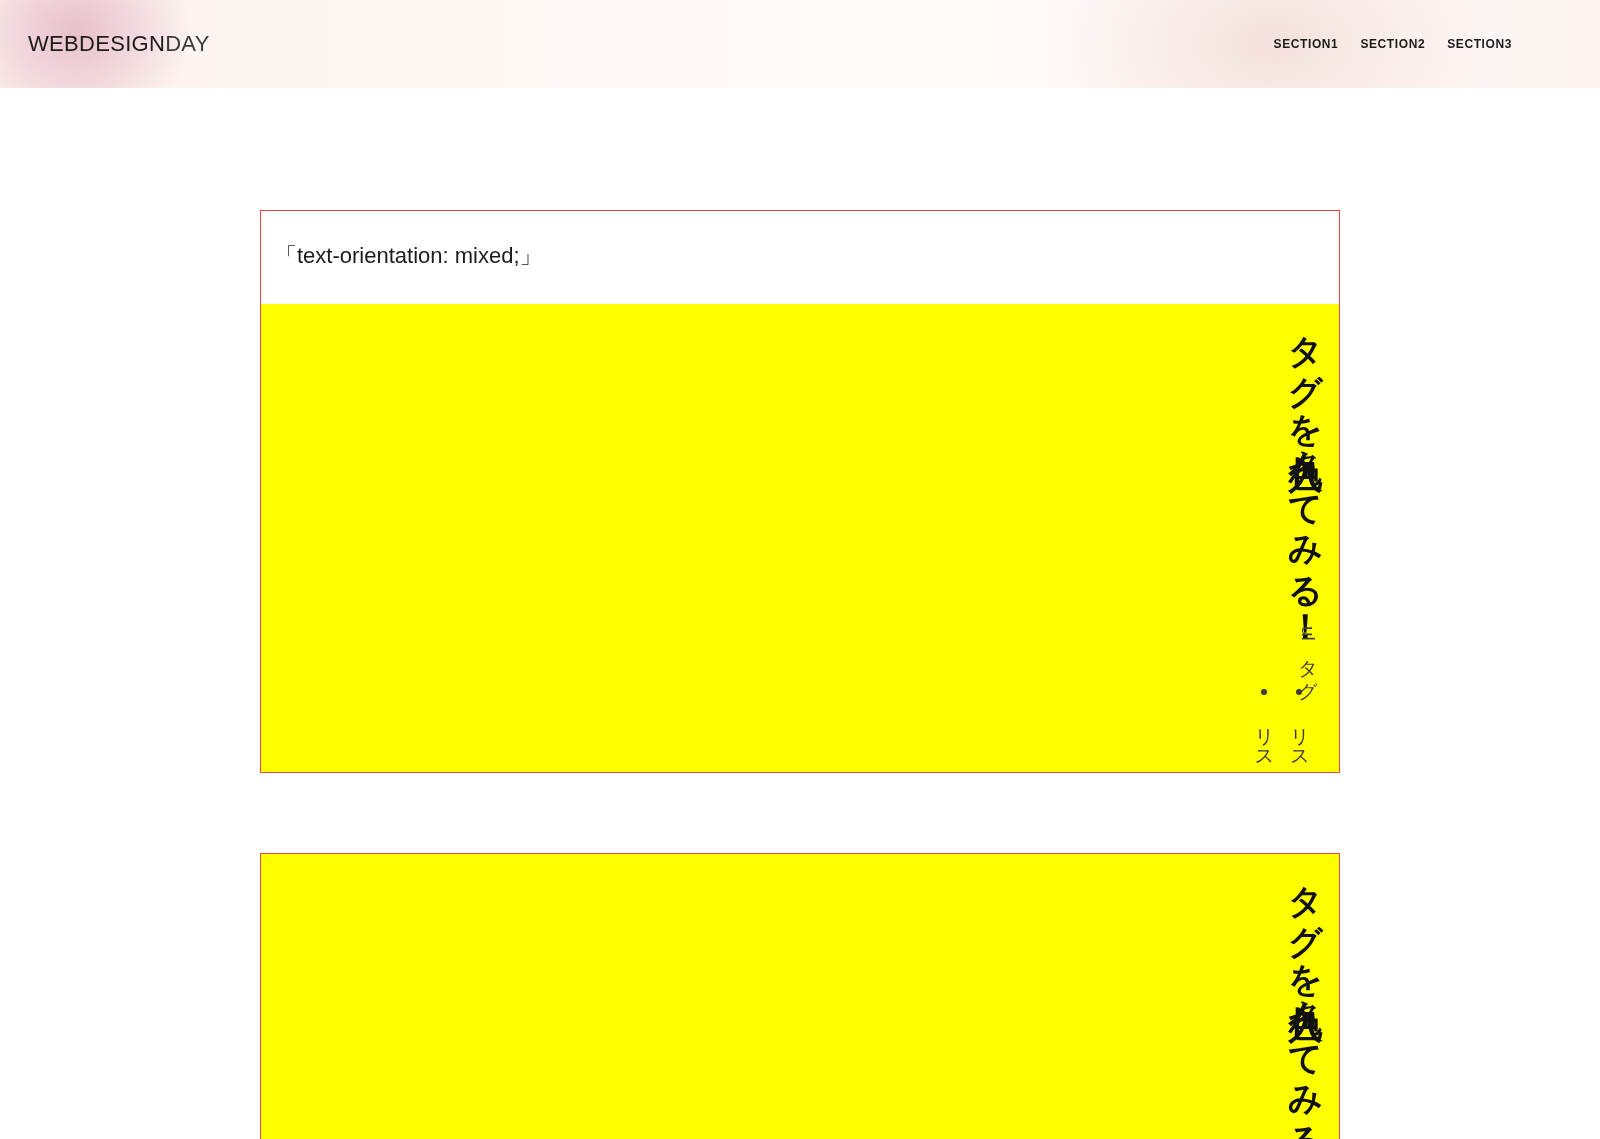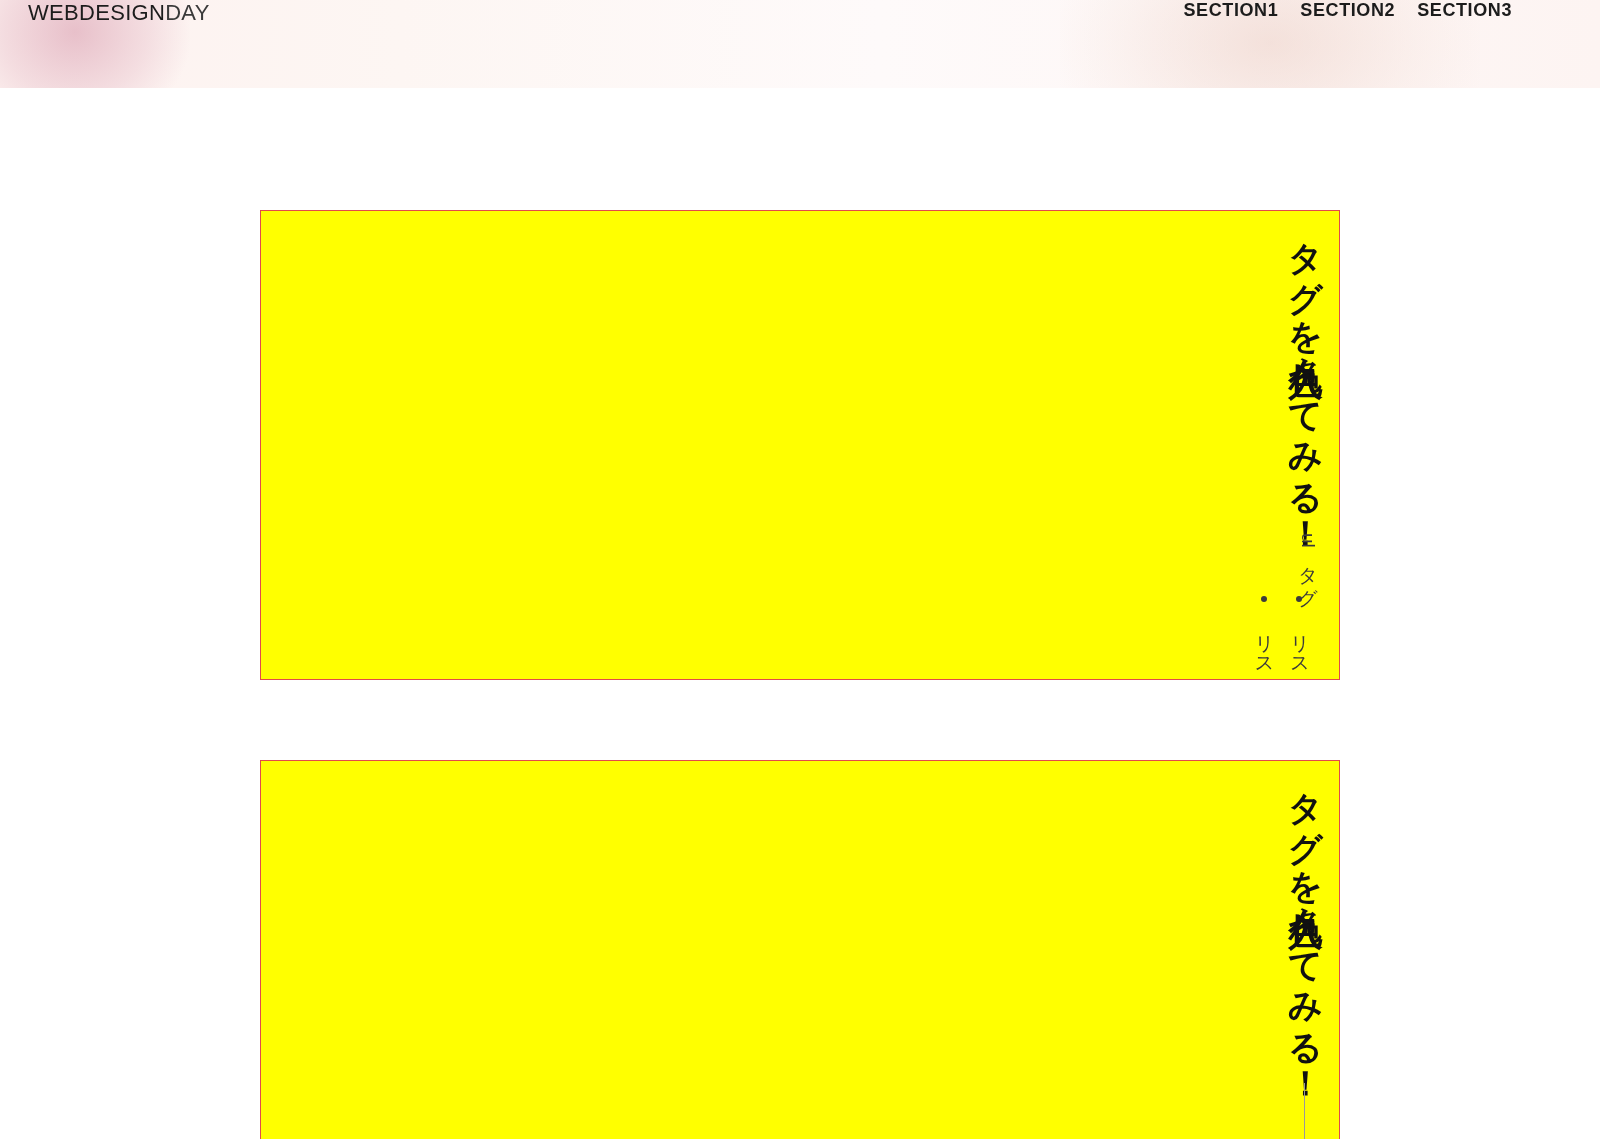--- a/index.html
+++ b/index.html
@@ -14,21 +14,21 @@
     min-height: 1139px;
     overflow-x: hidden;
   }
 
   
   .site-header {
     position: relative;
     height: 88px;
     background: linear-gradient(90deg, #fdf2f0 0%, #fdf6f3 25%, #fefafa 55%, #fdf4f2 100%);
     display: flex;
-    align-items: flex-start;
+    align-items: center;
     justify-content: space-between;
     padding: 0 88px 0 28px;
     overflow: hidden;
   }
   .site-header::before {
     content: "";
     position: absolute;
     left: -40px;
     top: -70px;
     width: 230px;
@@ -57,21 +57,21 @@
   .logo .logo-bold { font-weight: 400; }
   .logo .logo-light { font-weight: 300; color: #3a3a3a; }
 
   .main-nav {
     position: relative;
     z-index: 2;
     display: flex;
     gap: 22px;
   }
   .main-nav a {
-    font-size: 18px;
+    font-size: 12px;
     font-weight: bold;
     letter-spacing: 0.6px;
     color: #1c1c1c;
     text-decoration: none;
     white-space: nowrap;
   }
 
   
   .page-body {
     padding-top: 122px;
@@ -157,20 +157,21 @@
   <nav class="main-nav">
     <a href="#">SECTION1</a>
     <a href="#">SECTION2</a>
     <a href="#">SECTION3</a>
   </nav>
 </header>
 
 <main class="page-body">
 
   <section class="demo-block mixed">
+    <h2 class="demo-title">「text-orientation: mixed;」</h2>
     <div class="demo-stage">
       <div class="demo-stage-inner">
         <div class="vheading">タグを色々入れてみる！</div>
 
         <div class="list-label">ul タグ</div>
         <ul class="vlist ul-list">
           <li>リスト1</li>
           <li>リスト2</li>
         </ul>
 

